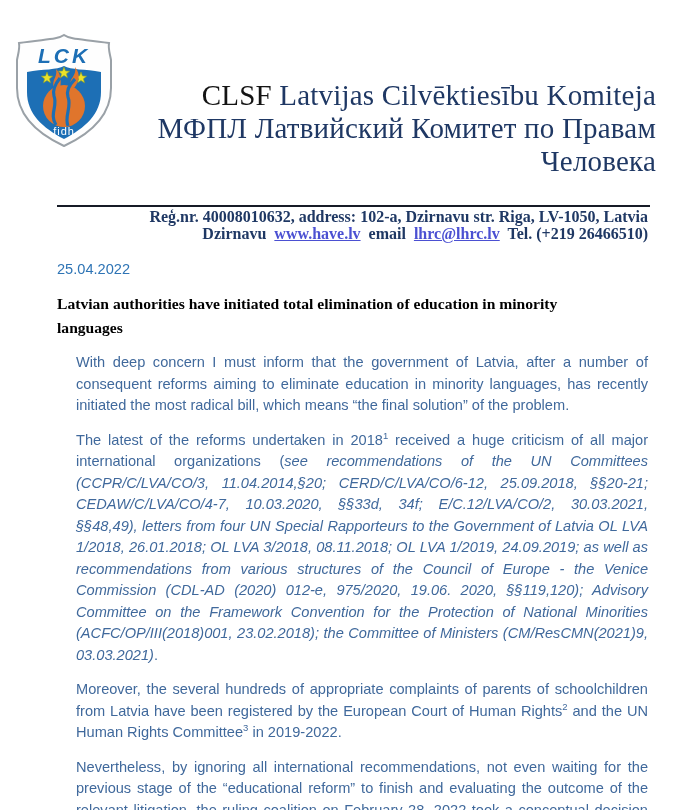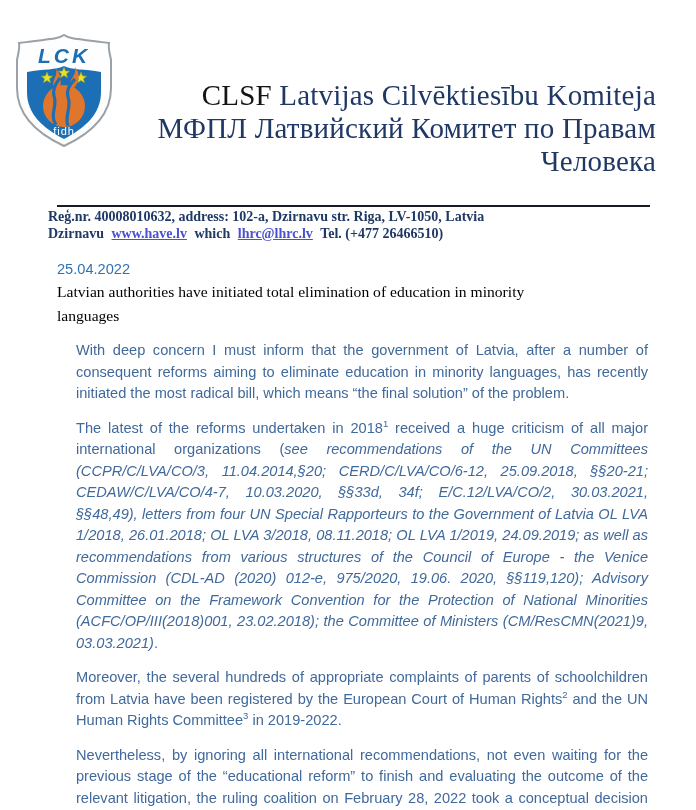--- a/index.html
+++ b/index.html
@@ -26,37 +26,37 @@
 
   
   .divider {
     position:absolute; left:57px; right:46px; top:205px;
     border-top:2px solid var(--divider,#161b26); height:0;
   }
 
   
   .contact {
     position:absolute; top:209px; left:48px; width:600px;
-    text-align:left;
+    text-align:right;
     font-family:"Liberation Serif", serif;
-    font-size:14px; line-height:16.5px; font-weight:600;
+    font-size:16px; line-height:16.5px; font-weight:600;
     color:var(--header-navy,#1f3864);
   }
   .contact .link {
     color:var(--link-blue,#4b50d2); text-decoration:underline;
     font-weight:600; cursor:pointer; margin:0 4px;
   }
 
   
   .body-block { position:absolute; top:261px; left:57px; width:591px; }
   .date { font-size:14.6px; color:var(--date-blue,#2e74b5); }
   .doc-title {
-    margin-top:3px;
+    margin-top:15px;
     font-family:"Liberation Serif", serif;
-    font-size:15.6px; line-height:23.5px; font-weight:normal;
+    font-size:15.6px; line-height:23.5px; font-weight:bold;
     color:var(--title-black,#000);
     white-space:pre-line;
   }
   .para {
     margin-top:13px;
     font-size:14.6px; line-height:21.5px;
     text-align:justify;
     color:var(--body-blue,#40699c);
     margin-left:19px;
   }
@@ -97,23 +97,23 @@
     <div>МФПЛ Латвийский Комитет по Правам Человека</div>
   </div>
 
   <div class="divider"></div>
 
   <div class="contact">
     <div>Reģ.nr. 40008010632, address: 102-a, Dzirnavu str. Riga, LV-1050, Latvia</div>
     <div>
       <span>Dzirnavu</span>
       <a class="link">www.have.lv</a>
-      <span>which</span>
+      <span>email</span>
       <a class="link">lhrc@lhrc.lv</a>
-      <span>Tel. (+477 26466510)</span>
+      <span>Tel. (+219 26466510)</span>
     </div>
   </div>
 
   <div class="body-block">
     <div class="date">25.04.2022</div>
     <div class="doc-title">Latvian authorities have initiated total elimination of education in minority
 languages</div>
     <div id="paragraphs">
         <p class="para"><span>With deep concern I must inform that the government of Latvia, after a number of consequent reforms aiming to eliminate education in minority languages, has recently initiated the most radical bill, which means “the final solution” of the problem.</span></p>
         <p class="para"><span>The latest of the reforms undertaken in 2018</span><sup>1</sup><span> received a huge criticism of all major international organizations (</span><span class="it">see recommendations of the UN Committees (CCPR/C/LVA/CO/3, 11.04.2014,§20; CERD/C/LVA/CO/6-12, 25.09.2018, §§20-21; CEDAW/C/LVA/CO/4-7, 10.03.2020, §§33d, 34f; E/C.12/LVA/CO/2, 30.03.2021, §§48,49), letters from four UN Special Rapporteurs to the Government of Latvia OL LVA 1/2018, 26.01.2018; OL LVA 3/2018, 08.11.2018; OL LVA 1/2019, 24.09.2019; as well as recommendations from various structures of the Council of Europe - the Venice Commission (CDL-AD (2020) 012-e, 975/2020, 19.06. 2020, §§119,120); Advisory Committee on the Framework Convention for the Protection of National Minorities (ACFC/OP/III(2018)001, 23.02.2018); the Committee of Ministers (CM/ResCMN(2021)9, 03.03.2021)</span><span>.</span></p>

